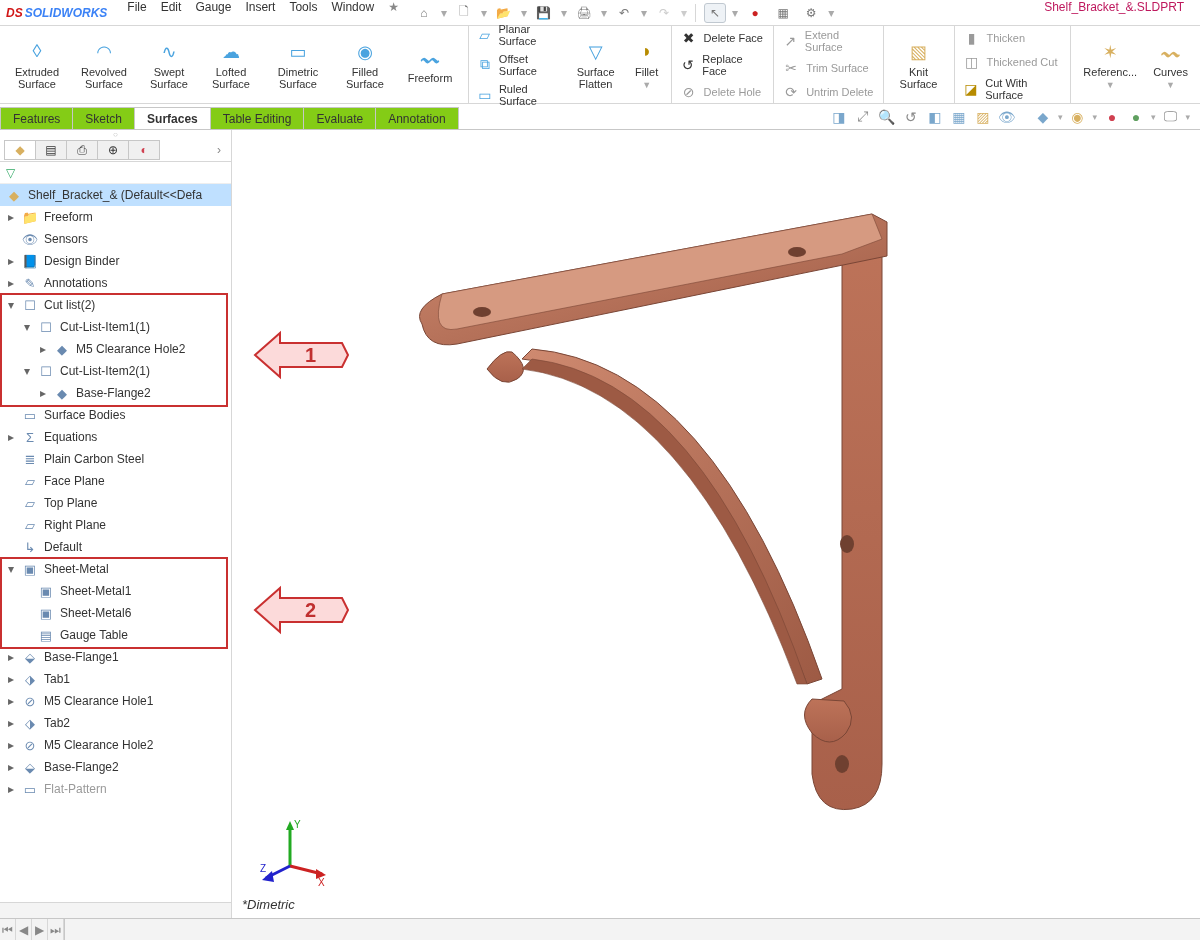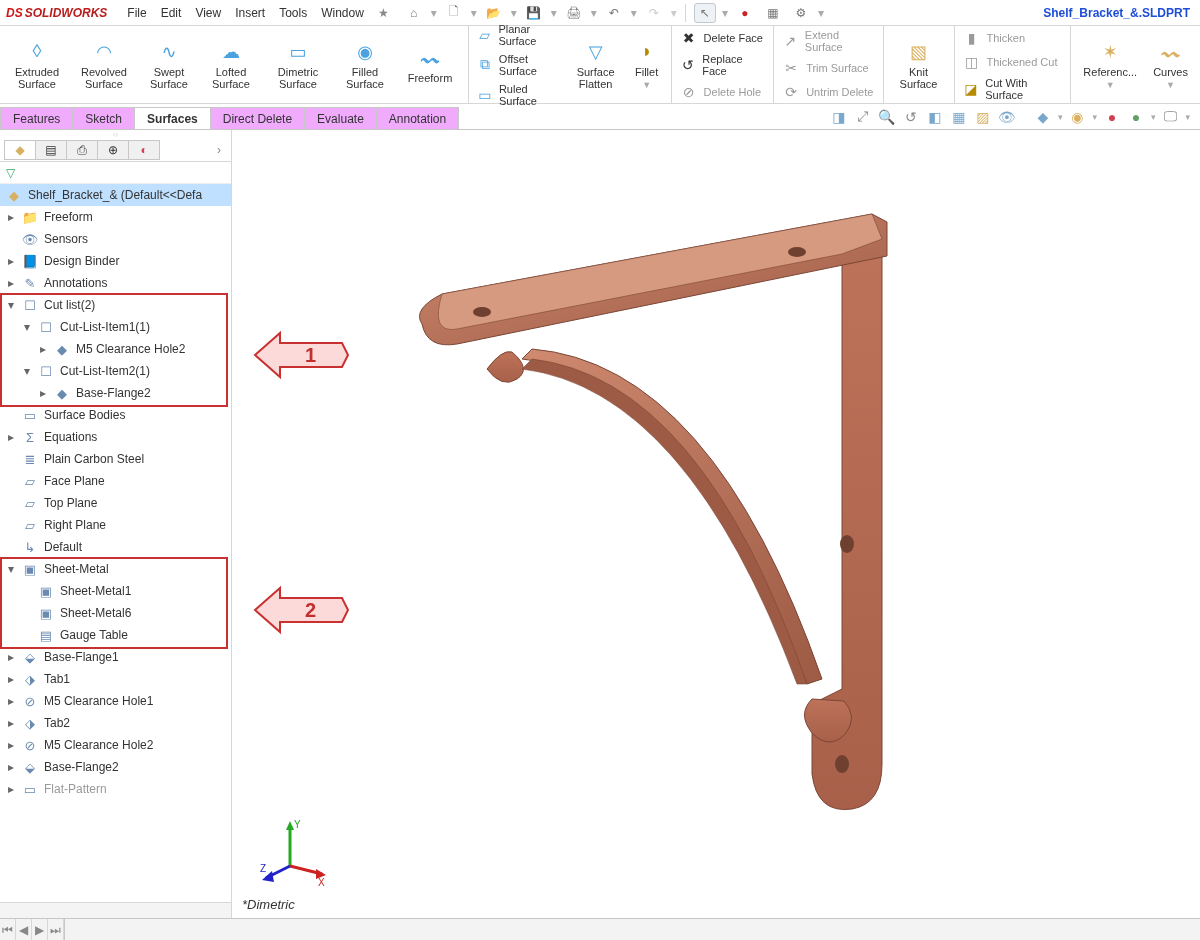--- a/index.html
+++ b/index.html
@@ -1,45 +1,45 @@
 <!DOCTYPE html>
 <html><head>
 <meta charset="utf-8">
 <style>
   * { box-sizing: border-box; margin: 0; padding: 0; font-family: Arial, Helvetica, sans-serif; }
   body { width: 1200px; height: 940px; overflow: hidden; background: #fff; font-size: 12px; color: #333; }
   .app { display: flex; flex-direction: column; height: 100%; }
 
   
-  .titlebar { height: 26px; display:flex; align-items:center; border-bottom:1px solid #d7d7d7; }
+  .titlebar { height: 26px; display:flex; border-bottom:1px solid #d7d7d7; }
   .logo { display:flex; align-items:center; padding:0 6px; }
   .logo .ds { font-weight:bold; font-style:italic; color:#d11616; font-size:12px; }
-  .logo .sw { font-weight:bold; font-style:italic; color:#b91c1c; font-size:12px; margin-left:2px;}
+  .logo .sw { font-weight:bold; font-style:italic; color:#3b82f6; font-size:12px; margin-left:2px;}
   .menus { display:flex; gap:14px; margin-left:14px; }
   .menus span { cursor:default; }
-  .titlebar .right { margin-left:auto; padding-right:10px; color:#1d4ed8;font-weight:bold; }
+  .titlebar .right { margin-left:auto; padding-right:16px; color:#be185d; }
   .tb-icons { display:flex; align-items:center; gap:6px; margin-left:14px; }
   .tb-icons .ic { width:22px; height:20px; display:flex; align-items:center; justify-content:center; color:#777; border-radius:3px;}
   .tb-icons .sep { width:1px; height:18px; background:#d7d7d7; margin:0 2px; }
   .sel { background:#eef2f6; border:1px solid #c0c8d0; }
 
   
   .ribbon { height: 78px; display:flex; border-bottom:1px solid #d7d7d7; }
   .rbtn { display:flex; flex-direction:column; align-items:center; justify-content:center; padding:2px 8px; gap:2px; }
   .rbtn .ric { width:24px; height:24px; display:flex; align-items:center; justify-content:center; font-size:18px; }
   .rbtn .lab { font-size:11px; text-align:center; line-height:12px; }
   .rgroup { border-right:1px solid #d7d7d7; display:flex; align-items:center; padding:0 4px; }
   .rlist { display:flex; flex-direction:column; justify-content:center; gap:2px; }
   .ritem { display:flex; align-items:center; gap:6px; padding:2px 4px; font-size:11px; }
   .ritem.dis { color:#9a9a9a; }
   .ritem .sic { width:18px; height:18px; display:flex; align-items:center; justify-content:center; font-size:14px;}
 
   
   .ftabs { height:26px; display:flex; align-items:stretch; border-bottom:1px solid #c7c7c7; }
-  .ftab { padding:0 12px; display:flex; align-items:center; border:1px solid #c7c7c7; border-bottom:none; background:#f0abfc; margin-top:3px; margin-right:-1px; cursor:default;}
+  .ftab { padding:0 12px; display:flex; align-items:center; border:1px solid #c7c7c7; border-bottom:none; background:#84cc16; margin-top:3px; margin-right:-1px; cursor:default;}
   .ftab.active { background:#fff; font-weight:bold; }
   .ftabs .vtools { margin-left:auto; display:flex; align-items:center; gap:6px; padding-right:10px; }
   .vtools .vi { width:18px; height:18px; display:flex; align-items:center; justify-content:center; color:#8a8a8a; font-size:14px;}
 
   
   .main { flex:1; display:flex; min-height:0; }
   
   .left { width:232px; border-right:1px solid #d7d7d7; display:flex; flex-direction:column; background:#fff; }
   .lptabs { height:24px; border-bottom:1px solid #d7d7d7; display:flex; align-items:center; justify-content:flex-start; padding:0 4px; gap:0;}
   .lptabs .lpt { width:32px; height:20px; border:1px solid #c7c7c7; display:flex; align-items:center; justify-content:center; background:#f0f0f0; margin-right:-1px;}
@@ -77,21 +77,21 @@
 <div class="app">
 
   <div class="titlebar">
     <div class="logo">
       <span class="ds">DS</span>
       <span class="sw">SOLIDWORKS</span>
     </div>
     <div class="menus">
       <span>File</span>
       <span>Edit</span>
-      <span>View</span>
+      <span>Gauge</span>
       <span>Insert</span>
       <span>Tools</span>
       <span>Window</span>
       <span style="color:#888">★</span>
     </div>
     <div class="tb-icons">
       <div class="ic">⌂</div>
         <span style="color:#aaa">▾</span>
       <div class="ic">🗋</div>
         <span style="color:#aaa">▾</span>
@@ -237,21 +237,21 @@
           <div class="lab">Curves</div>
           <span style="color:#aaa;font-size:9px">▼</span>
         </div>
     </div>
   </div>
 
   <div class="ftabs">
     <div class="ftab">Features</div>
     <div class="ftab">Sketch</div>
     <div class="ftab active">Surfaces</div>
-    <div class="ftab">Direct Delete</div>
+    <div class="ftab">Table Editing</div>
     <div class="ftab">Evaluate</div>
     <div class="ftab">Annotation</div>
     <div class="vtools">
       <div class="vi" style="color:#7aa7cc">◨</div>
       <div class="vi">⤢</div>
       <div class="vi">🔍</div>
       <div class="vi">↺</div>
       <div class="vi" style="color:#7aa7cc">◧</div>
       <div class="vi" style="color:#7aa7cc">▦</div>
       <div class="vi" style="color:#d8b060">▨</div>

